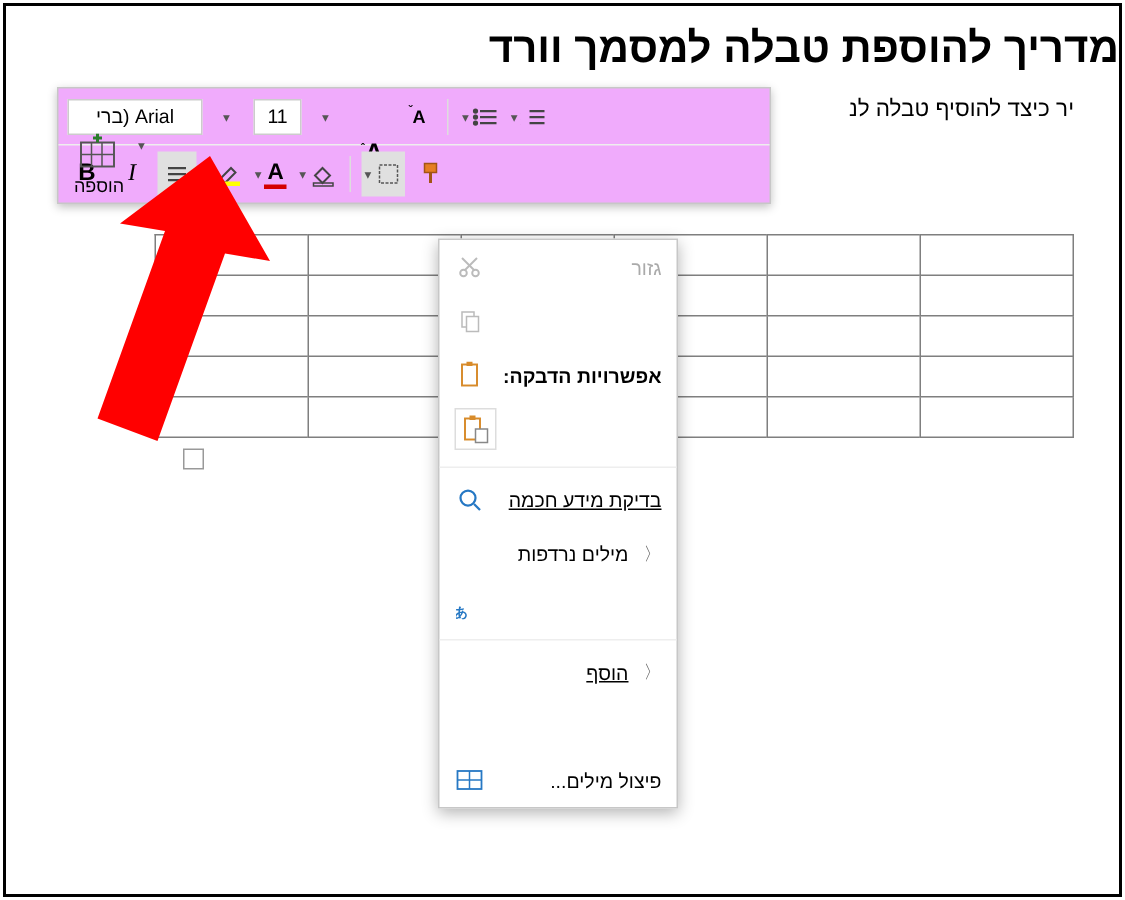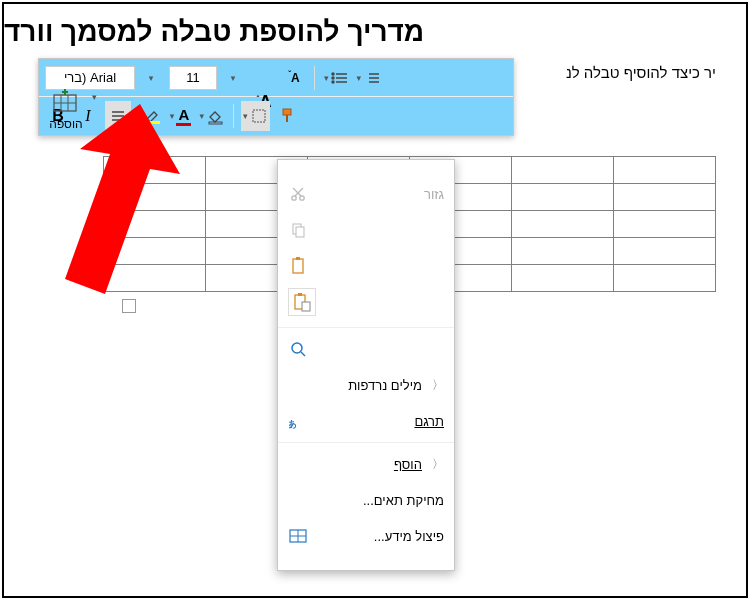--- a/index.html
+++ b/index.html
@@ -1,40 +1,40 @@
 <!DOCTYPE html>
 <html dir="rtl" lang="he"><head>
 <meta charset="utf-8">
 <style>
 * { box-sizing: border-box; margin: 0; padding: 0; }
 body { font-family: Arial, sans-serif; background: #fff; width: 750px; height: 600px; position: relative; overflow: hidden; }
 .frame { border: 2px solid #000; width: 746px; height: 596px; margin: 2px; position: relative; background: #fff; }
-.doc-title { font-size: 28px; font-weight: bold; text-align: left; margin-top: 12px; margin-bottom: 16px; }
+.doc-title { font-size: 28px; font-weight: bold; text-align: right; margin-top: 12px; margin-bottom: 16px; }
 .body-text { font-size: 15px; text-align: right; padding-right: 30px; }
 .text-below { margin-top: 130px; }
 
 
-.mini-toolbar { position: absolute; top: 54px; left: 34px; width: 476px; height: 78px; background: #7dd3fc; border: 1px solid #c7c7c7; box-shadow: 0 2px 6px rgba(0,0,0,0.25); z-index: 10; display: flex; flex-direction: column; }
+.mini-toolbar { position: absolute; top: 54px; left: 34px; width: 476px; height: 78px; background: #f0abfc; border: 1px solid #c7c7c7; box-shadow: 0 2px 6px rgba(0,0,0,0.25); z-index: 10; display: flex; flex-direction: column; }
 .tb-row { display: flex; align-items: center; height: 38px; padding: 0 6px; gap: 4px; }
 .tb-row.top { border-bottom: 1px solid #eee; flex-direction: row-reverse; }
 .tb-row.bottom { flex-direction: row-reverse; }
 .tb-btn { height: 30px; min-width: 26px; display: inline-flex; align-items: center; justify-content: center; position: relative; cursor: pointer; padding: 0 2px; }
 .tb-sep { width: 1px; height: 24px; background: #ddd; margin: 0 3px; }
 .drop-caret { font-size: 9px; color: #555; margin-right: 2px; }
 .font-name { font-size: 13px; padding: 2px 6px; border: 1px solid #ccc; background: #fff; width: 90px; height: 24px; display: flex; align-items: center; }
-.font-size { font-size: 13px; padding: 2px 4px; border: 1px solid #ccc; background: #fff; width: 48px; height: 24px; text-align: center; }
+.font-size { font-size: 13px; padding: 2px 4px; border: 1px solid #ccc; background: #fff; width: 32px; height: 24px; text-align: center; }
 .big-A { font-size: 17px; font-weight: bold; margin-top: 48px; }
 .small-A { font-size: 12px; font-weight: bold; text-align: right; }
 .super-v { font-size: 8px; position: relative; top: -6px; }
 .btn-label { font-size: 12px; margin-top: 2px; }
 .stack-btn { display: flex; flex-direction: column; align-items: center; width: 48px; height: 68px; justify-content: flex-end; cursor: pointer; }
 .stack-area { position: absolute; left: 34px; top: 54px; height: 78px; width: 110px; z-index: 11; display: flex; flex-direction: row-reverse; align-items: center; padding: 0 4px; gap: 2px; }
 
 
-.context-menu { position: absolute; top: 155px; left: 273px; width: 178px; background: #fff; border: 1px solid #c7c7c7; box-shadow: 0 3px 10px rgba(0,0,0,0.3); z-index: 20; padding: 16px 0; }
+.context-menu { position: absolute; top: 155px; left: 288px; width: 160px; background: #fff; border: 1px solid #c7c7c7; box-shadow: 0 3px 10px rgba(0,0,0,0.3); z-index: 20; padding: 0 0; }
 .menu-item { display: flex; flex-direction: row-reverse; align-items: center; height: 36px; padding: 0 10px; font-size: 13px; gap: 10px; cursor: pointer; }
 .menu-item.disabled { color: #aaa; cursor: default; }
 .menu-item.header { font-weight: bold; cursor: default; }
 .menu-icon { width: 20px; height: 20px; display: flex; align-items: center; justify-content: center; flex-shrink: 0; }
 .menu-label { flex: 1; text-align: right; }
 .menu-arrow { font-size: 12px; color: #666; }
 .menu-sep { height: 1px; background: #eee; margin: 3px 0; }
 .paste-opt-row { display: flex; flex-direction: row-reverse; padding: 4px 10px 8px 10px; gap: 6px; }
 .paste-opt { width: 28px; height: 28px; border: 1px solid #ddd; display: flex; align-items: center; justify-content: center; cursor: pointer; }
 
@@ -235,72 +235,72 @@
           </svg>
       </span>
     </div>
     <div class="menu-item header">
       <span class="menu-icon">
         <svg width="16" height="18">
             <rect x="3" y="2" width="10" height="14" fill="none" stroke="#d88b2a" stroke-width="1.3"></rect>
             <rect x="6" y="0" width="4" height="3" fill="#d88b2a"></rect>
           </svg>
       </span>
+      <span class="menu-label">אפשרויות הדבקה:</span>
     </div>
     <div class="paste-opt-row">
       <div class="paste-opt">
         <svg width="20" height="20">
             <rect x="3" y="3" width="10" height="14" fill="none" stroke="#d88b2a" stroke-width="1.3"></rect>
             <rect x="6" y="1" width="4" height="3" fill="#d88b2a"></rect>
             <rect x="10" y="10" width="8" height="9" fill="#fff" stroke="#888"></rect>
           </svg>
       </div>
     </div>
     <div class="menu-sep"></div>
     <div class="menu-item">
       <span class="menu-icon">
         <svg width="16" height="16">
             <circle cx="7" cy="7" r="5" fill="none" stroke="#2678c4" stroke-width="1.5"></circle>
             <line x1="11" y1="11" x2="15" y2="15" stroke="#2678c4" stroke-width="1.5"></line>
           </svg>
       </span>
+      <span class="menu-label"><span class="und">בדיקת מידע חכמה</span></span>
     </div>
     <div class="menu-item">
       <span class="menu-icon"></span>
       <span class="menu-label">מילים נרדפות</span>
       <span class="menu-arrow">〈</span>
     </div>
     <div class="menu-item">
       <span class="menu-icon">
         <svg width="18" height="16">
             <text x="0" y="8" font-size="8" fill="#2a7d2a" font-weight="bold">a</text>
             <text x="8" y="14" font-size="9" fill="#2678c4" font-weight="bold">あ</text>
           </svg>
       </span>
-      <span class="menu-label"><span class="und">תרגם</span></span>
     </div>
     <div class="menu-sep"></div>
     <div class="menu-item">
       <span class="menu-icon"></span>
       <span class="menu-label"><span class="und">הוסף</span></span>
       <span class="menu-arrow">〈</span>
     </div>
     <div class="menu-item">
       <span class="menu-icon"></span>
-      <span class="menu-label">מחיקת תאים...</span>
     </div>
     <div class="menu-item">
       <span class="menu-icon">
         <svg width="18" height="14">
             <rect x="1" y="1" width="16" height="12" fill="none" stroke="#2678c4" stroke-width="1.2"></rect>
             <line x1="9" y1="1" x2="9" y2="13" stroke="#2678c4"></line>
             <line x1="1" y1="7" x2="17" y2="7" stroke="#2678c4"></line>
           </svg>
       </span>
-      <span class="menu-label">פיצול מידע...</span>
+      <span class="menu-label">פיצול מילים...</span>
     </div>
   </div>
 
   <svg class="red-arrow" width="170" height="220">
     <polygon points="130,10 170,80 140,75 95,200 55,185 100,60 70,55" fill="#ff0000"></polygon>
   </svg>
 
 </div>
 
 </body></html>

